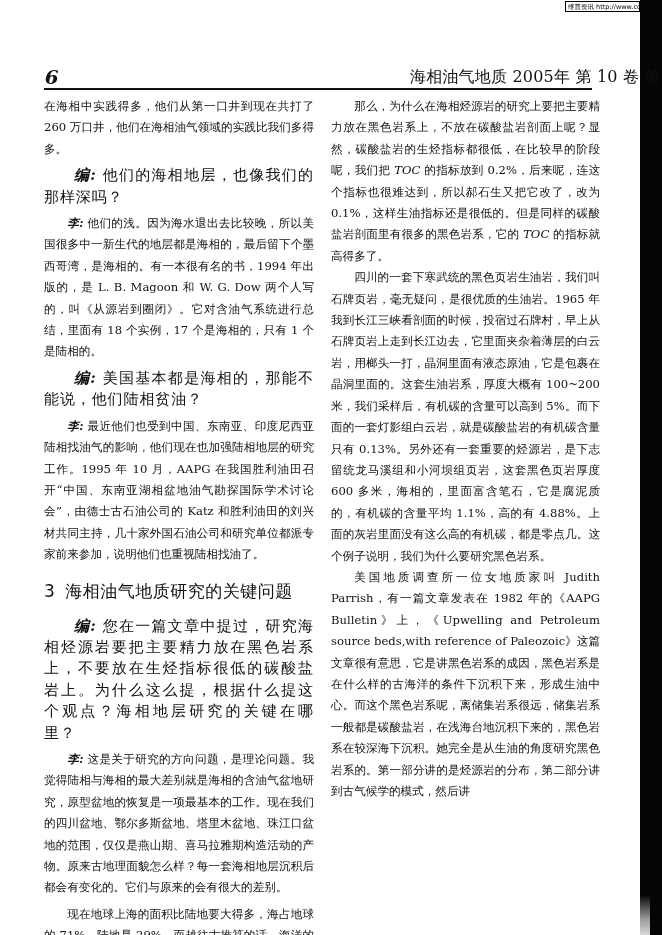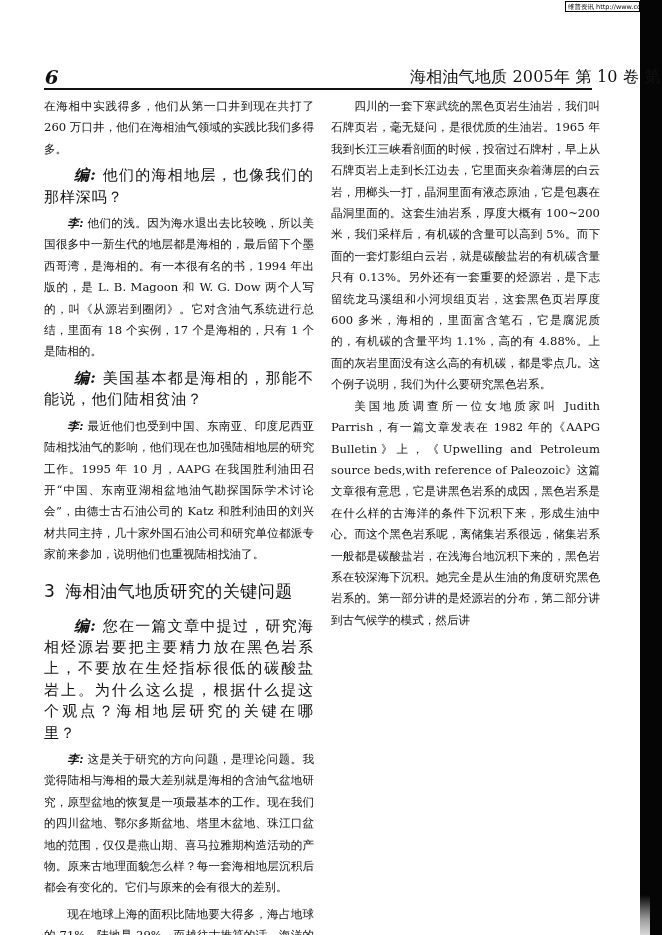--- a/index.html
+++ b/index.html
@@ -74,15 +74,16 @@
   <p class="section-title"><span class="num">3</span><span>海相油气地质研究的关键问题</span></p>
 
   <p class="indent editor-q"><span class="speaker">编:</span><span> 您在一篇文章中提过，研究海相烃源岩要把主要精力放在黑色岩系上，不要放在生烃指标很低的碳酸盐岩上。为什么这么提，根据什么提这个观点？海相地层研究的关键在哪里？</span></p>
   <div class="gap"></div>
   <p class="indent"><span class="speaker">李:</span><span> 这是关于研究的方向问题，是理论问题。我觉得陆相与海相的最大差别就是海相的含油气盆地研究，原型盆地的恢复是一项最基本的工作。现在我们的四川盆地、鄂尔多斯盆地、塔里木盆地、珠江口盆地的范围，仅仅是燕山期、喜马拉雅期构造活动的产物。原来古地理面貌怎么样？每一套海相地层沉积后都会有变化的。它们与原来的会有很大的差别。</span></p>
   <div class="gap"></div>
   <p class="indent">现在地球上海的面积比陆地要大得多，海占地球的 71%，陆地是 29%。而越往古推算的话，海洋的面积更大，陆地是在慢慢地增生，火山喷发，地下的物质上来了，增加了陆地面积。大陆的边缘也在增生，因为风化剥蚀下来的泥沙都往海里面填。现在五大洲，过去就是一大块。所以我们搞海相的沉积一定要牢牢记住这一点。在活动论基础上，必须一层一层地恢复它的地质的原貌。我们石油领域搞岩相古地</p>
 </div>
 
 <div class="col right">
+  <p class="indent"><span>那么，为什么在海相烃源岩的研究上要把主要精力放在黑色岩系上，不放在碳酸盐岩剖面上呢？显然，碳酸盐岩的生烃指标都很低，在比较早的阶段呢，我们把 </span><span class="it">TOC</span><span> 的指标放到 0.2%，后来呢，连这个指标也很难达到，所以郝石生又把它改了，改为 0.1%，这样生油指标还是很低的。但是同样的碳酸盐岩剖面里有很多的黑色岩系，它的 </span><span class="it">TOC</span><span> 的指标就高得多了。</span></p>
   <p class="indent">四川的一套下寒武统的黑色页岩生油岩，我们叫石牌页岩，毫无疑问，是很优质的生油岩。1965 年我到长江三峡看剖面的时候，投宿过石牌村，早上从石牌页岩上走到长江边去，它里面夹杂着薄层的白云岩，用榔头一打，晶洞里面有液态原油，它是包裹在晶洞里面的。这套生油岩系，厚度大概有 100~200 米，我们采样后，有机碳的含量可以高到 5%。而下面的一套灯影组白云岩，就是碳酸盐岩的有机碳含量只有 0.13%。另外还有一套重要的烃源岩，是下志留统龙马溪组和小河坝组页岩，这套黑色页岩厚度 600 多米，海相的，里面富含笔石，它是腐泥质的，有机碳的含量平均 1.1%，高的有 4.88%。上面的灰岩里面没有这么高的有机碳，都是零点几。这个例子说明，我们为什么要研究黑色岩系。</p>
   <p class="indent">美国地质调查所一位女地质家叫 Judith Parrish，有一篇文章发表在 1982 年的《AAPG Bulletin》上，《Upwelling and Petroleum source beds,with reference of Paleozoic》这篇文章很有意思，它是讲黑色岩系的成因，黑色岩系是在什么样的古海洋的条件下沉积下来，形成生油中心。而这个黑色岩系呢，离储集岩系很远，储集岩系一般都是碳酸盐岩，在浅海台地沉积下来的，黑色岩系在较深海下沉积。她完全是从生油的角度研究黑色岩系的。第一部分讲的是烃源岩的分布，第二部分讲到古气候学的模式，然后讲</p>
 </div>
 
 </body></html>

